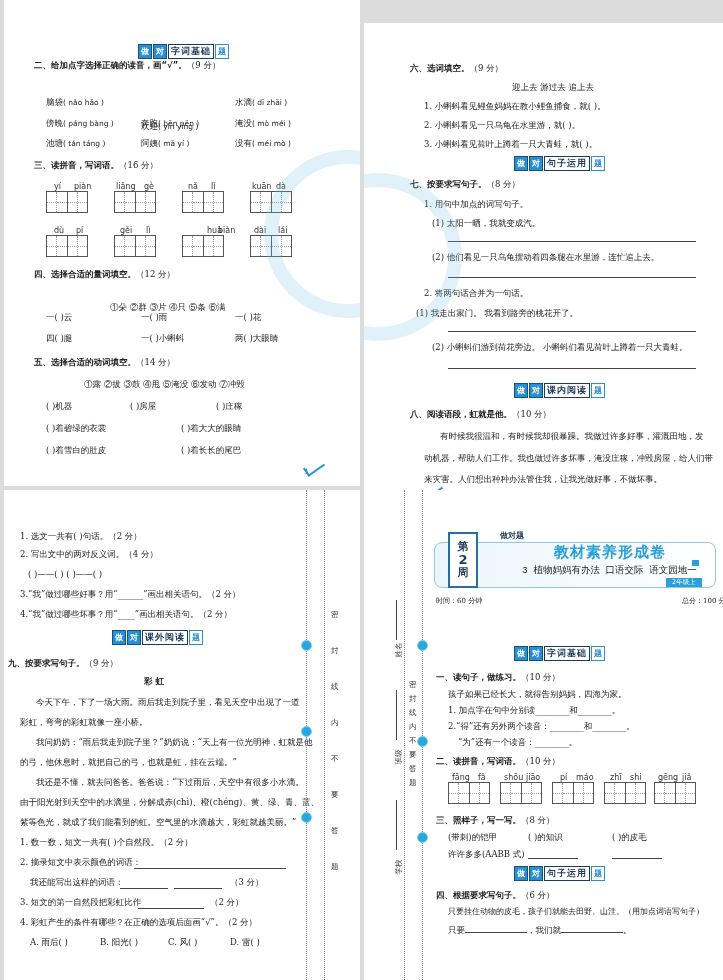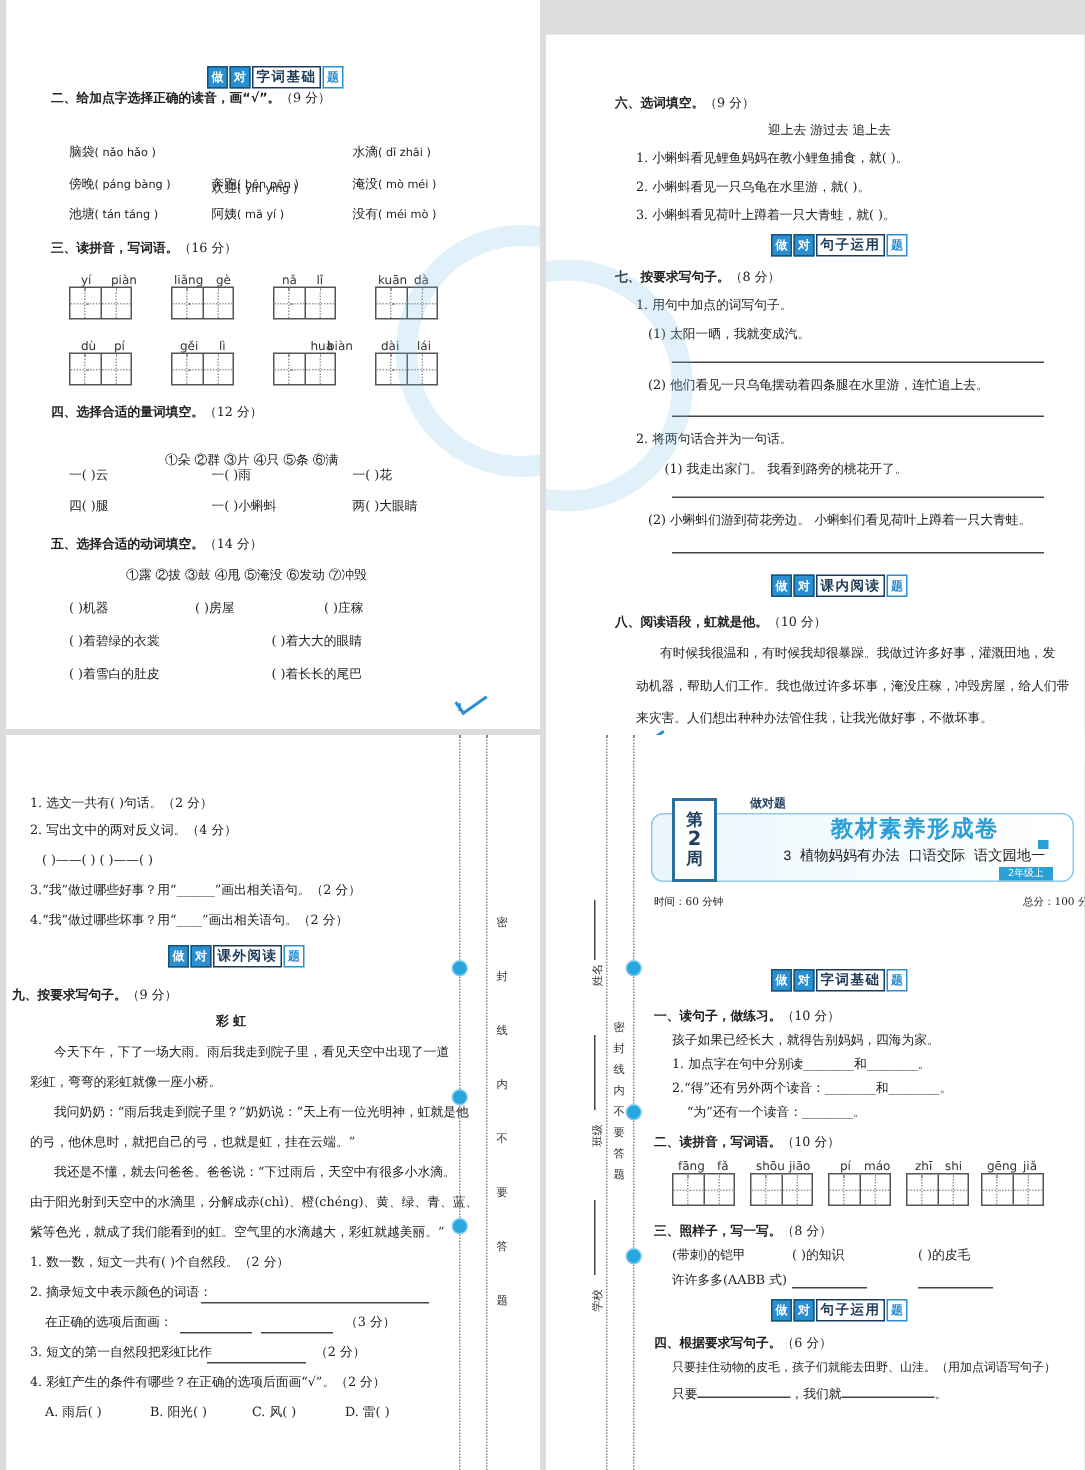--- a/index.html
+++ b/index.html
@@ -165,21 +165,21 @@
       <span class="end">题</span>
   </div>
 
   <div class="abs h" style="left:46px;top:156px;"><span>七、按要求写句子。</span><span class="pts">（8 分）</span></div>
   <div class="abs txt" style="left:60px;top:177px;">1. 用句中加点的词写句子。</div>
   <div class="abs txt" style="left:68px;top:196px;">(1) 太阳一晒，我就变成汽。</div>
   <div class="line" style="left:84px;top:218px;width:248px;"></div>
   <div class="abs txt" style="left:68px;top:230px;">(2) 他们看见一只乌龟摆动着四条腿在水里游，连忙追上去。</div>
   <div class="line" style="left:84px;top:254px;width:248px;"></div>
   <div class="abs txt" style="left:60px;top:266px;">2. 将两句话合并为一句话。</div>
-  <div class="abs txt" style="left:79px;top:286px;">(1) 我走出家门。    我看到路旁的桃花开了。</div>
+  <div class="abs txt" style="left:52px;top:286px;">(1) 我走出家门。    我看到路旁的桃花开了。</div>
   <div class="line" style="left:84px;top:308px;width:248px;"></div>
   <div class="abs txt" style="left:68px;top:320px;">(2) 小蝌蚪们游到荷花旁边。    小蝌蚪们看见荷叶上蹲着一只大青蛙。</div>
   <div class="line" style="left:84px;top:345px;width:248px;"></div>
 
   <div class="badge" style="left:150px;top:360px;">
     <span class="b1">做</span>
       <span class="b1">对</span>
       <span class="mid">课内阅读</span>
       <span class="end">题</span>
   </div>
@@ -214,21 +214,21 @@
   <div class="abs txt" style="left:16px;top:228px;">彩虹，弯弯的彩虹就像一座小桥。</div>
   <div class="abs txt" style="left:32px;top:248px;">我问奶奶：“雨后我走到院子里？”奶奶说：“天上有一位光明神，虹就是他</div>
   <div class="abs txt" style="left:16px;top:268px;">的弓，他休息时，就把自己的弓，也就是虹，挂在云端。”</div>
   <div class="abs txt" style="left:32px;top:288px;">我还是不懂，就去问爸爸。爸爸说：“下过雨后，天空中有很多小水滴。</div>
   <div class="abs txt" style="left:16px;top:308px;">由于阳光射到天空中的水滴里，分解成赤(chì)、橙(chéng)、黄、绿、青、蓝、</div>
   <div class="abs txt" style="left:16px;top:328px;">紫等色光，就成了我们能看到的虹。空气里的水滴越大，彩虹就越美丽。”</div>
 
   <div class="abs txt" style="left:16px;top:348px;">1. 数一数，短文一共有(          )个自然段。（2 分）</div>
   <div class="abs txt" style="left:16px;top:368px;">2. 摘录短文中表示颜色的词语：</div>
   <div class="line" style="left:130px;top:378px;width:152px;"></div>
-  <div class="abs txt" style="left:26px;top:388px;">在正确的选项后面画：</div>
+  <div class="abs txt" style="left:26px;top:388px;">我还能写出这样的词语：</div>
   <div class="line" style="left:116px;top:398px;width:48px;"></div>
   <div class="line" style="left:170px;top:398px;width:48px;"></div>
   <div class="abs txt" style="left:226px;top:388px;">（3 分）</div>
   <div class="abs txt" style="left:16px;top:408px;">3. 短文的第一自然段把彩虹比作</div>
   <div class="line" style="left:134px;top:418px;width:66px;"></div>
   <div class="abs txt" style="left:206px;top:408px;">（2 分）</div>
   <div class="abs txt" style="left:16px;top:428px;">4. 彩虹产生的条件有哪些？在正确的选项后面画“√”。（2 分）</div>
   <div class="abs txt" style="left:26px;top:448px;">A. 雨后(     )</div>
   <div class="abs txt" style="left:96px;top:448px;">B. 阳光(     )</div>
   <div class="abs txt" style="left:164px;top:448px;">C. 风(     )</div>

